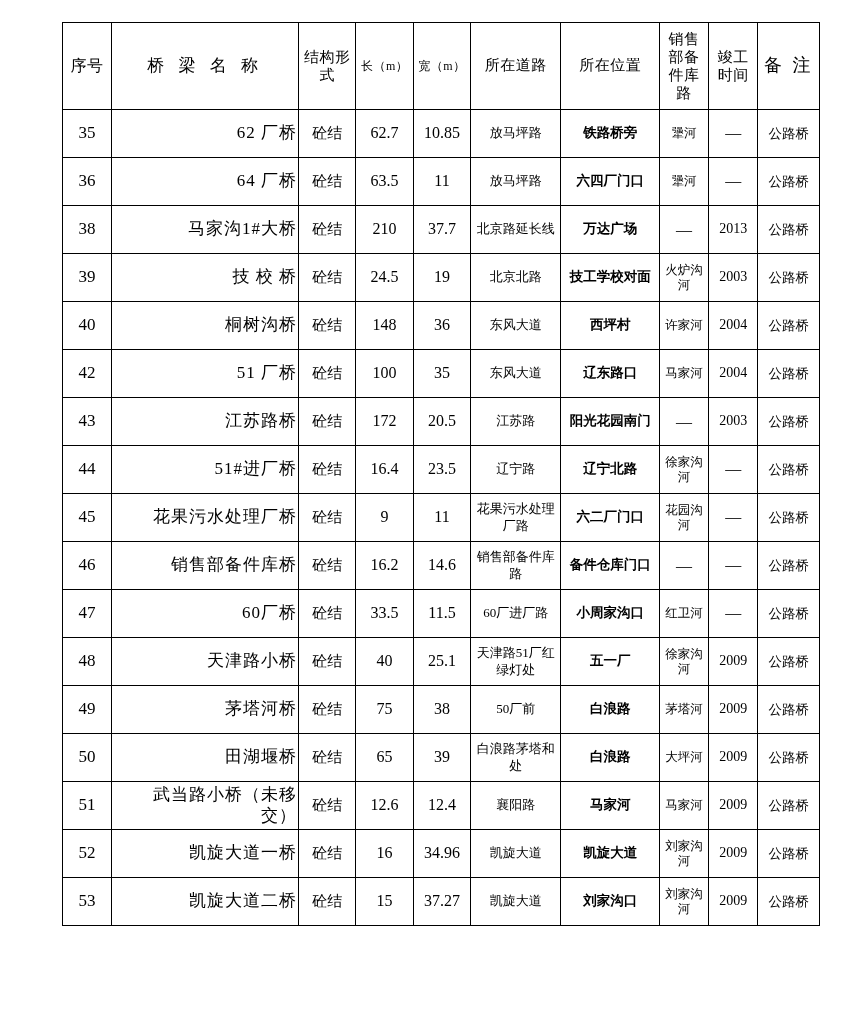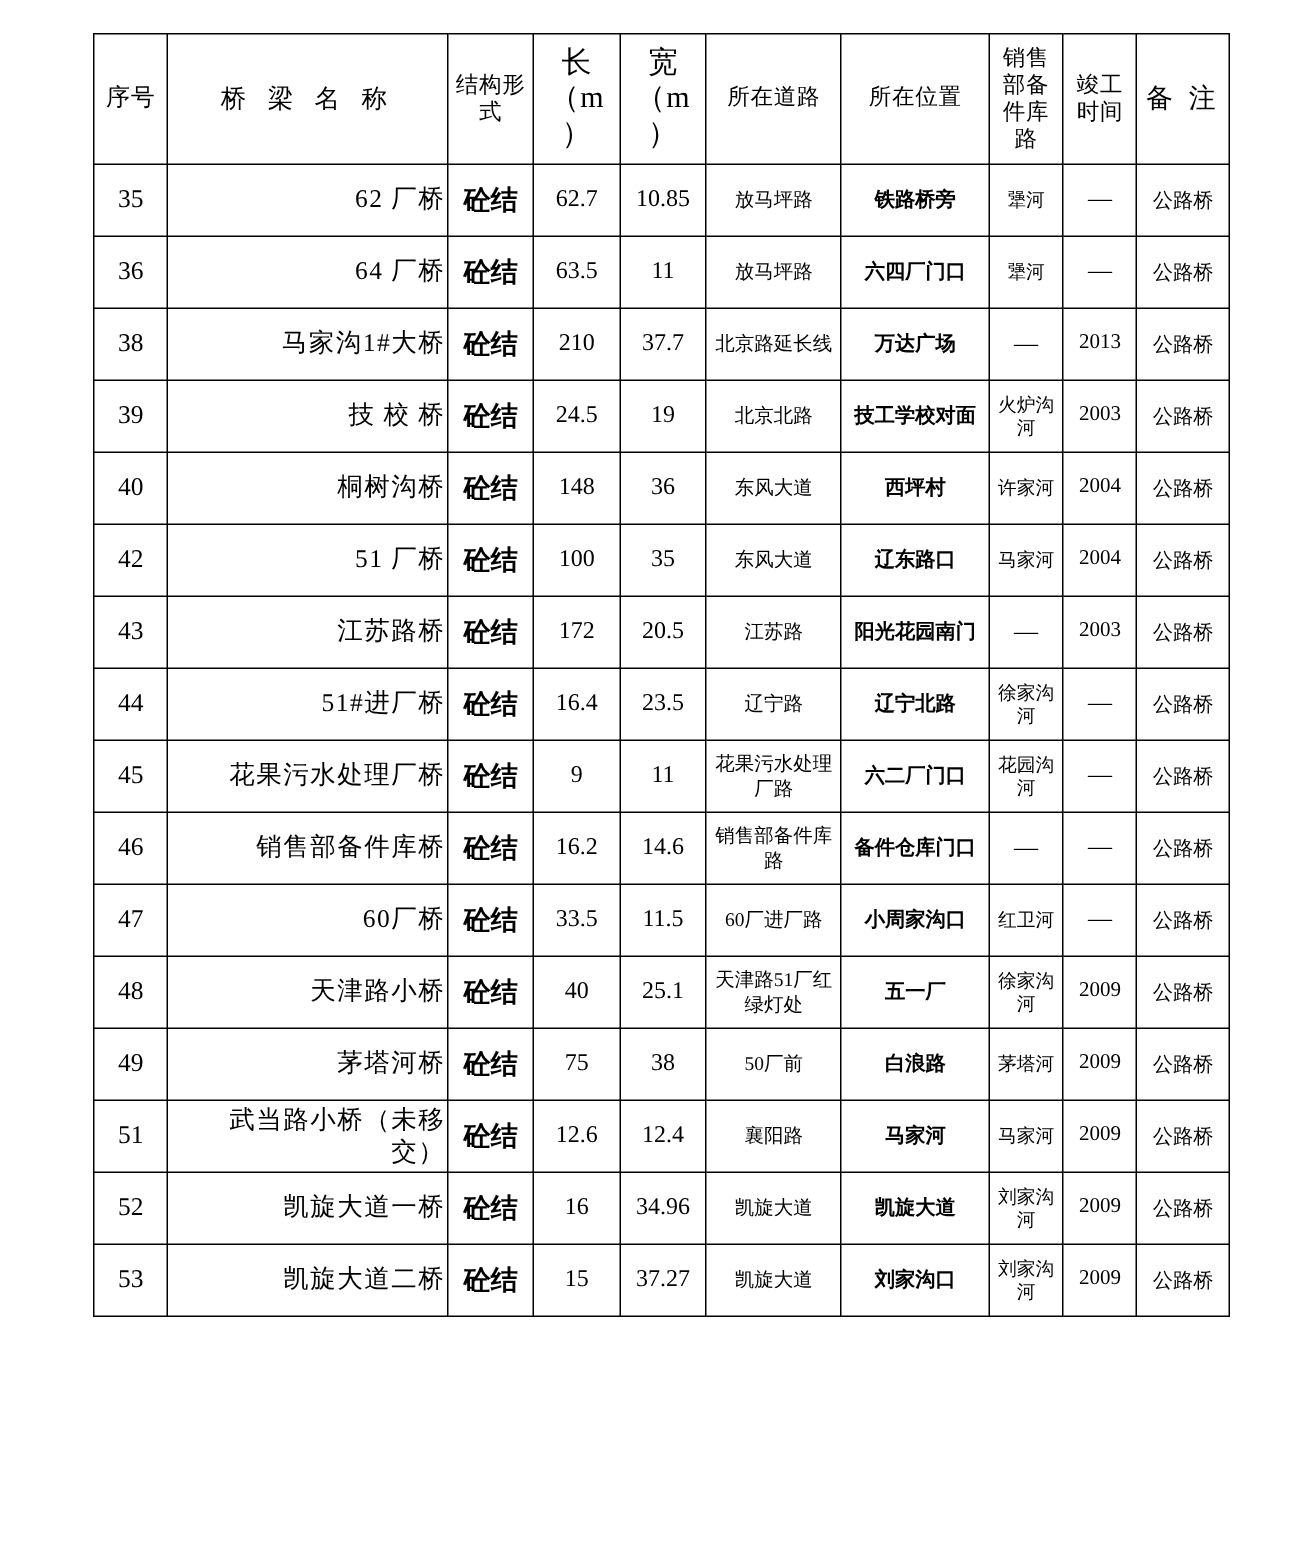--- a/index.html
+++ b/index.html
@@ -60,41 +60,41 @@
     letter-spacing: 5px;
   }
   thead td.h-type,
   thead td.h-river,
   thead td.h-year {
     font-size: 15px;
     line-height: 1.2;
   }
   thead td.h-len,
   thead td.h-wid {
-    font-size: 20px;
+    font-size: 12px;
   }
   thead td.h-road,
   thead td.h-loc {
     font-size: 15px;
   }
   thead td.h-note {
     font-size: 18px;
     letter-spacing: 3px;
   }
 
   tbody tr { height: 48px; }
   tbody td { font-size: 16px; }
   tbody td.seq { font-size: 17px; }
   tbody td.name {
     font-size: 17px;
     text-align: right;
     padding-left: 10px;
     letter-spacing: 1px;
   }
-  tbody td.type { font-size: 18px; font-weight: bold; }
+  tbody td.type { font-size: 15px; }
   tbody td.len,
   tbody td.wid { font-size: 16px; }
   tbody td.road { font-size: 13px; line-height: 1.25; }
   tbody td.loc  { font-size: 13.5px; line-height: 1.25; font-weight: bold; }
   tbody td.river { font-size: 12.5px; line-height: 1.2; }
   tbody td.year { font-size: 14px; }
   tbody td.note { font-size: 13.5px; }
   tbody td.dash { font-size: 16px; }
 </style>
 </head>
@@ -279,20 +279,32 @@
         <td class="type">砼结</td>
         <td class="len">75</td>
         <td class="wid">38</td>
         <td class="road">50厂前</td>
         <td class="loc">白浪路</td>
         <td class="river">茅塔河</td>
         <td class="year">2009</td>
         <td class="note">公路桥</td>
       </tr>
       <tr>
+        <td class="seq">50</td>
+        <td class="name">田湖堰桥</td>
+        <td class="type">砼结</td>
+        <td class="len">65</td>
+        <td class="wid">39</td>
+        <td class="road">白浪路茅塔和处</td>
+        <td class="loc">白浪路</td>
+        <td class="river">大坪河</td>
+        <td class="year">2009</td>
+        <td class="note">公路桥</td>
+      </tr>
+      <tr>
         <td class="seq">51</td>
         <td class="name">武当路小桥（未移交）</td>
         <td class="type">砼结</td>
         <td class="len">12.6</td>
         <td class="wid">12.4</td>
         <td class="road">襄阳路</td>
         <td class="loc">马家河</td>
         <td class="river">马家河</td>
         <td class="year">2009</td>
         <td class="note">公路桥</td>

